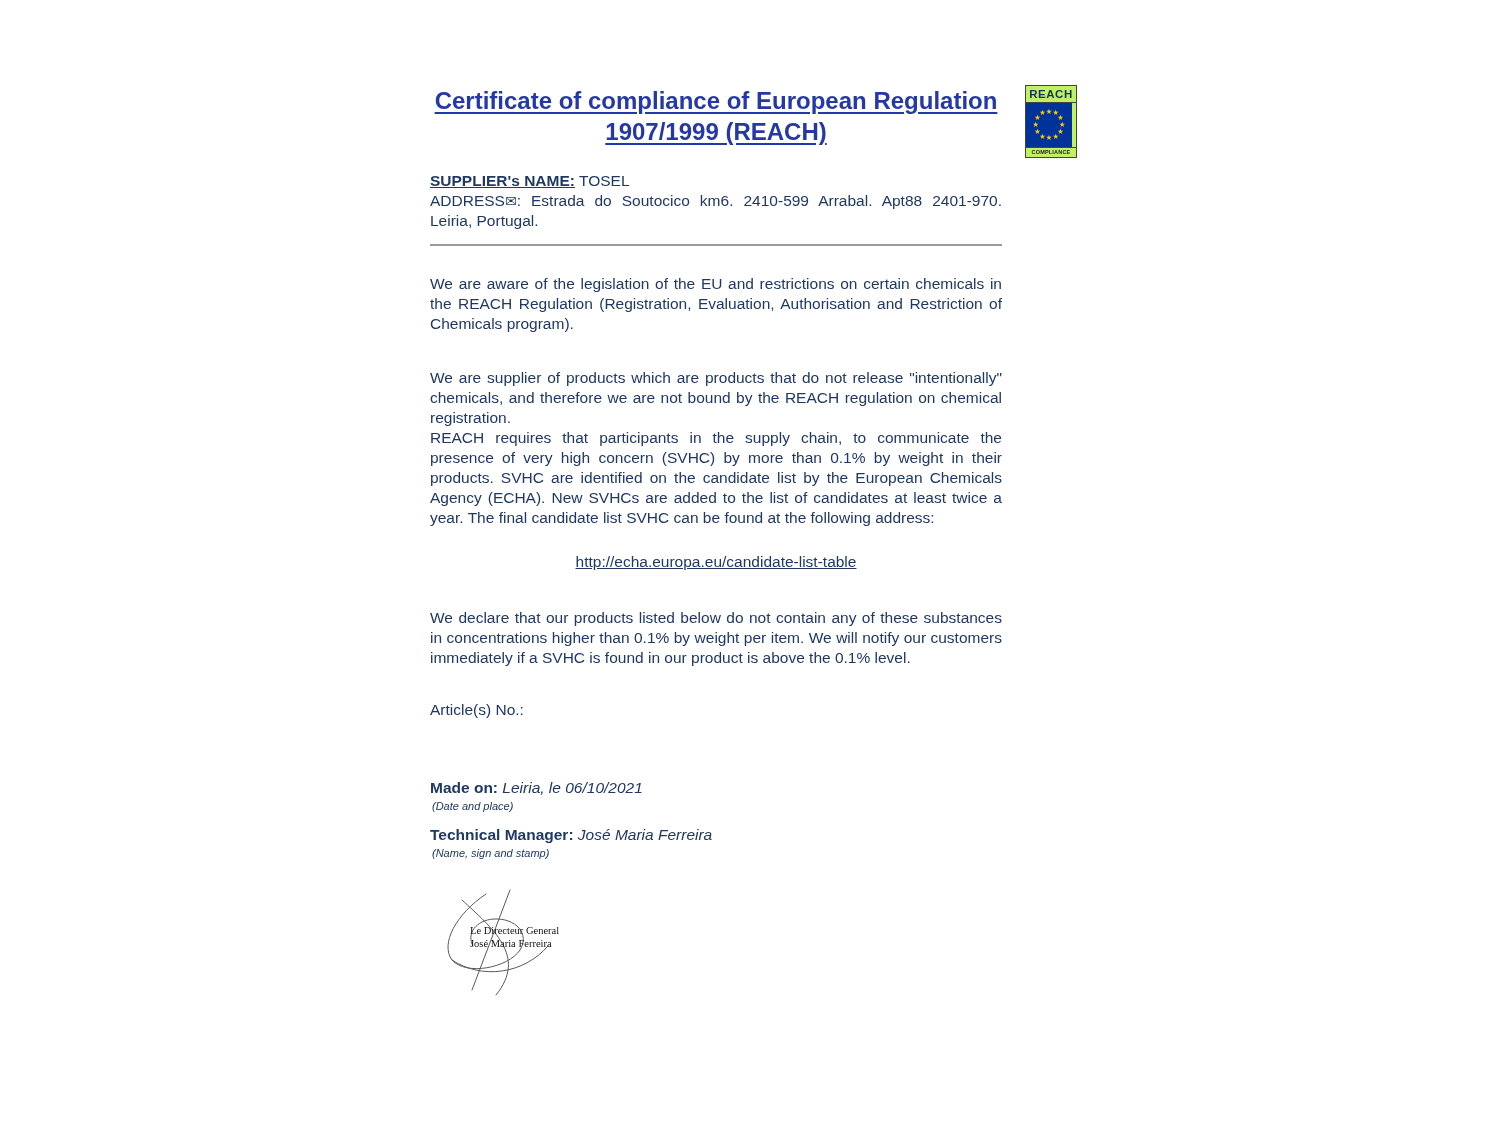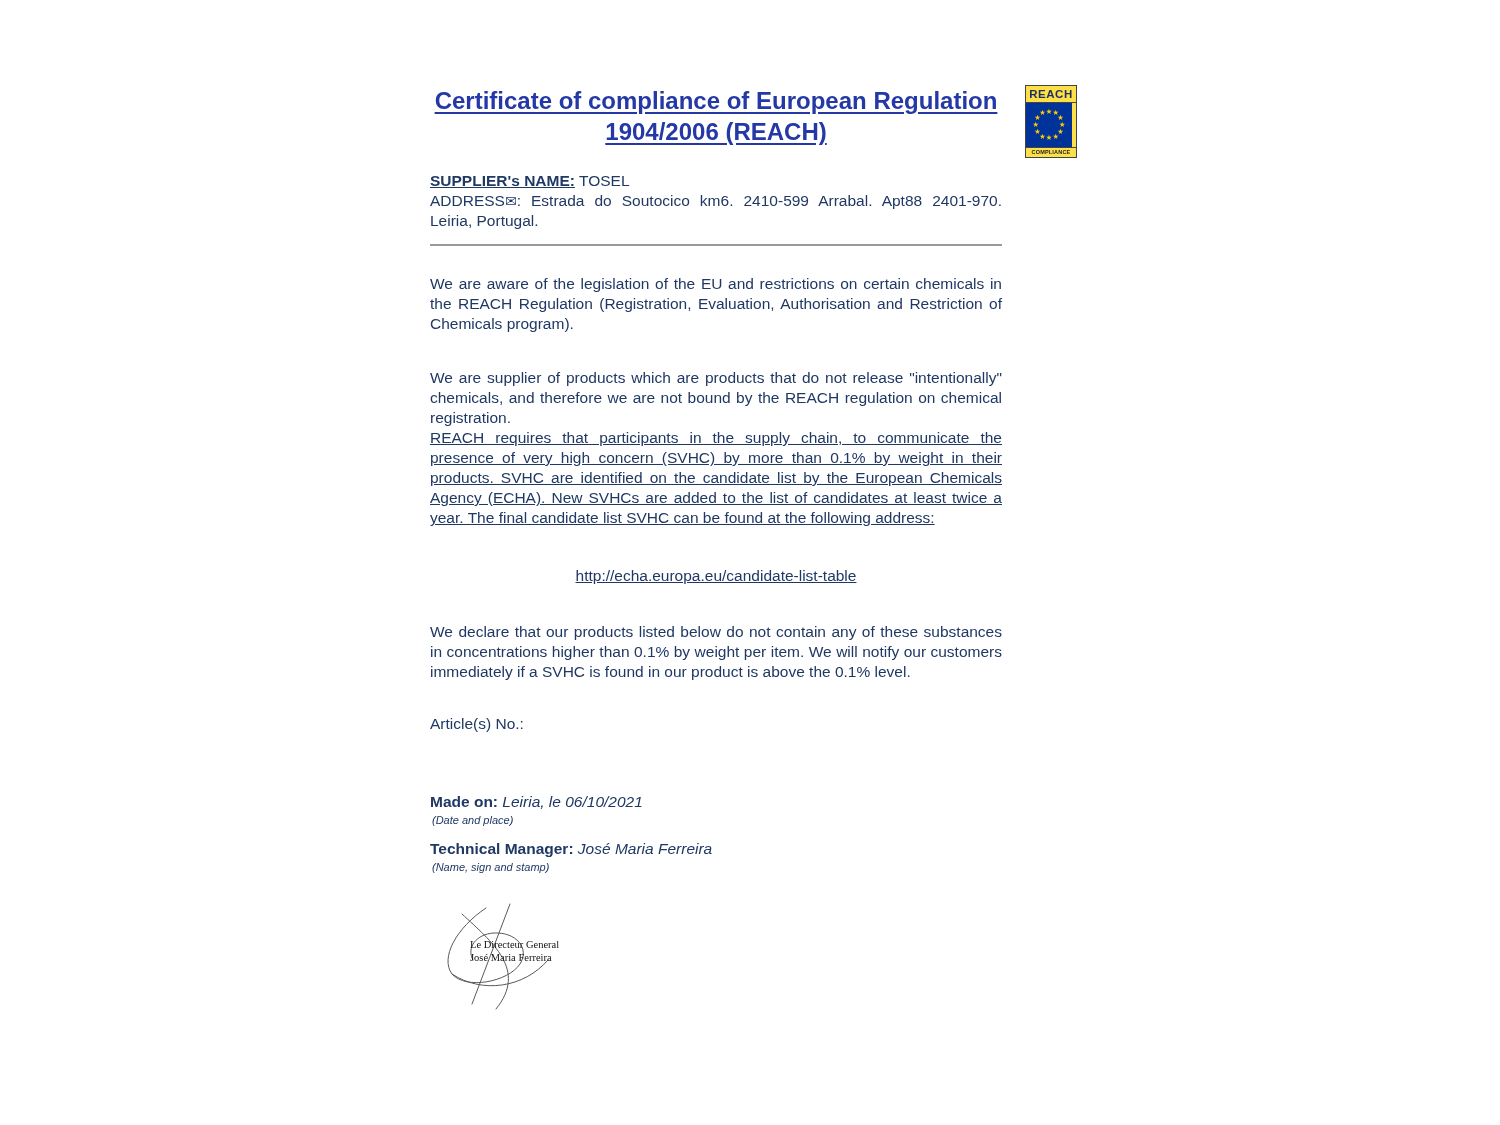--- a/index.html
+++ b/index.html
@@ -29,21 +29,21 @@
   .supplier p{margin:0;text-align:justify;}
   .lbl-bu{font-weight:bold;text-decoration:underline;}
   .glyph{font-family:"DejaVu Sans",sans-serif;font-size:14px;}
   .rule{
     border:0;border-top:2px solid #9a9a9a;
     margin:13px 0 28px 0;width:100%;height:0;
   }
   .para{margin:0;text-align:justify;}
   .mb-a{margin-bottom:34px;}
   .mb-b{}
-  .mb-c{margin-bottom:38px;text-decoration:underline;}
+  .mb-c{margin-bottom:24px;}
   .mb-e{margin-bottom:32px;}
   .mb-f{margin-bottom:58px;}
   .link-line{text-align:center;margin:0 0 36px 0;}
   .link-line a{color:#1f3864;text-decoration:underline;cursor:pointer;}
   .bold{font-weight:bold;}
   .ital{font-style:italic;}
   .caption{
     font-size:11px;font-style:italic;color:#1f3864;
     margin:1px 0 12px 2px;line-height:14px;
   }
@@ -58,21 +58,21 @@
     position:absolute;left:40px;top:36px;
     font-family:"Liberation Serif",serif;
     font-size:10.5px;line-height:13px;
     color:#111111;white-space:nowrap;
   }
   
   .reach-logo{
     position:absolute;left:1025px;top:85px;
     width:52px;
     border:1px solid #444;
-    background:#fde047;
+    background:#bef264;
     box-sizing:border-box;
   }
   .reach-logo .logo-word{
     display:block;text-align:center;
     font-weight:bold;font-size:11.5px;line-height:16px;
     color:#1c2f5e;letter-spacing:0.5px;
     border-bottom:1px solid #444;
   }
   .reach-logo .flag{display:block;width:46px;height:44px;background:#003399;}
   .reach-logo .logo-caption{
@@ -115,21 +115,21 @@
           </g>
       </svg>
     </span>
     <span class="logo-caption">COMPLIANCE</span>
   </div>
 
   <div class="content">
 
     <h1 class="doc-title">
       <span class="u">Certificate of compliance of European Regulation</span><br>
-      <span class="u">1904/2006 (REACH)</span>
+      <span class="u">1907/1999 (REACH)</span>
     </h1>
 
     <div class="supplier body-text">
       <p><span class="lbl-bu">SUPPLIER's NAME:</span><span> TOSEL</span></p>
       <p><span>ADDRESS</span><span class="glyph">✉</span><span>: Estrada do Soutocico km6. 2410-599 Arrabal. Apt88 2401-970. Leiria, Portugal.</span></p>
     </div>
 
     <div class="rule"></div>
 
     <p class="para body-text mb-a">We are aware of the legislation of the EU and restrictions on certain chemicals in the REACH Regulation (Registration, Evaluation, Authorisation and Restriction of Chemicals program).</p>

